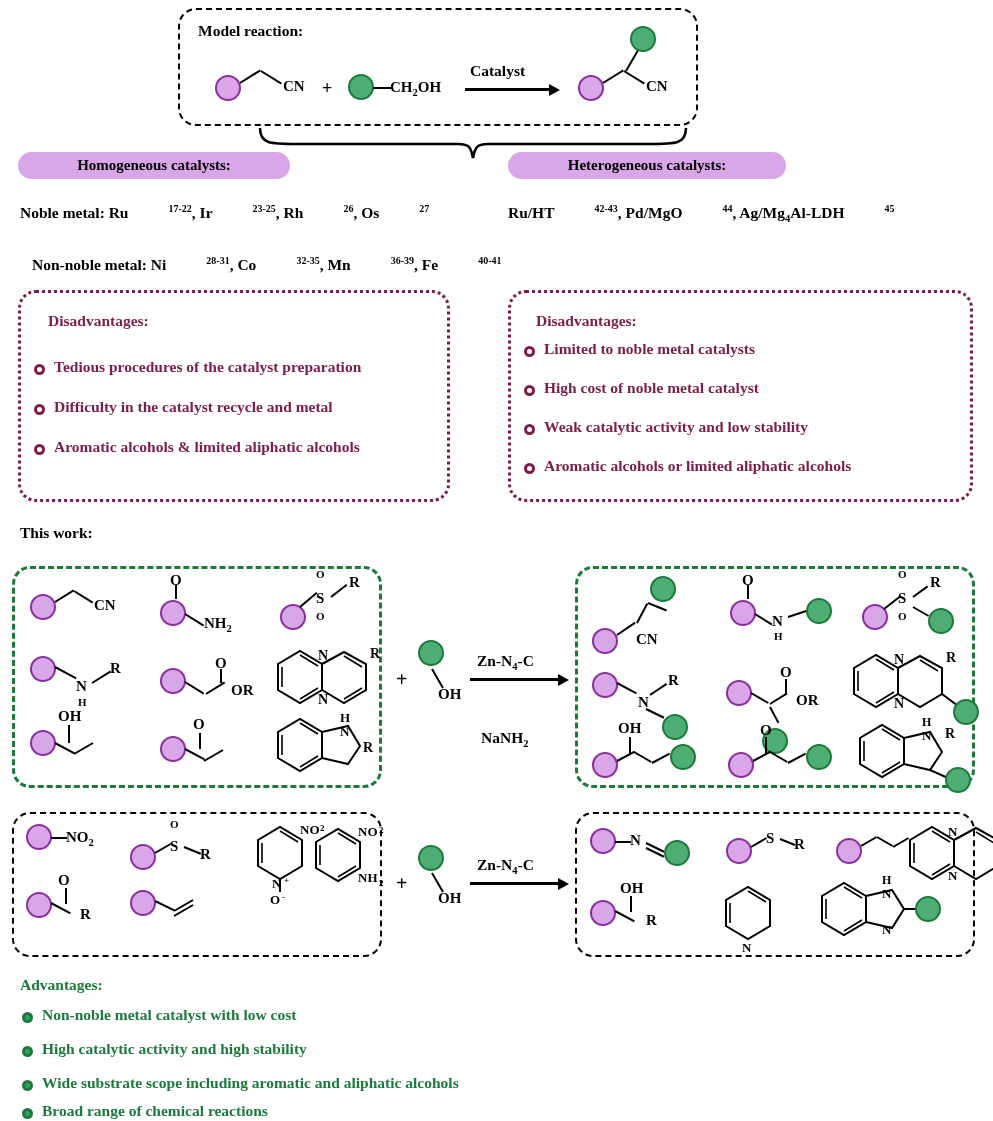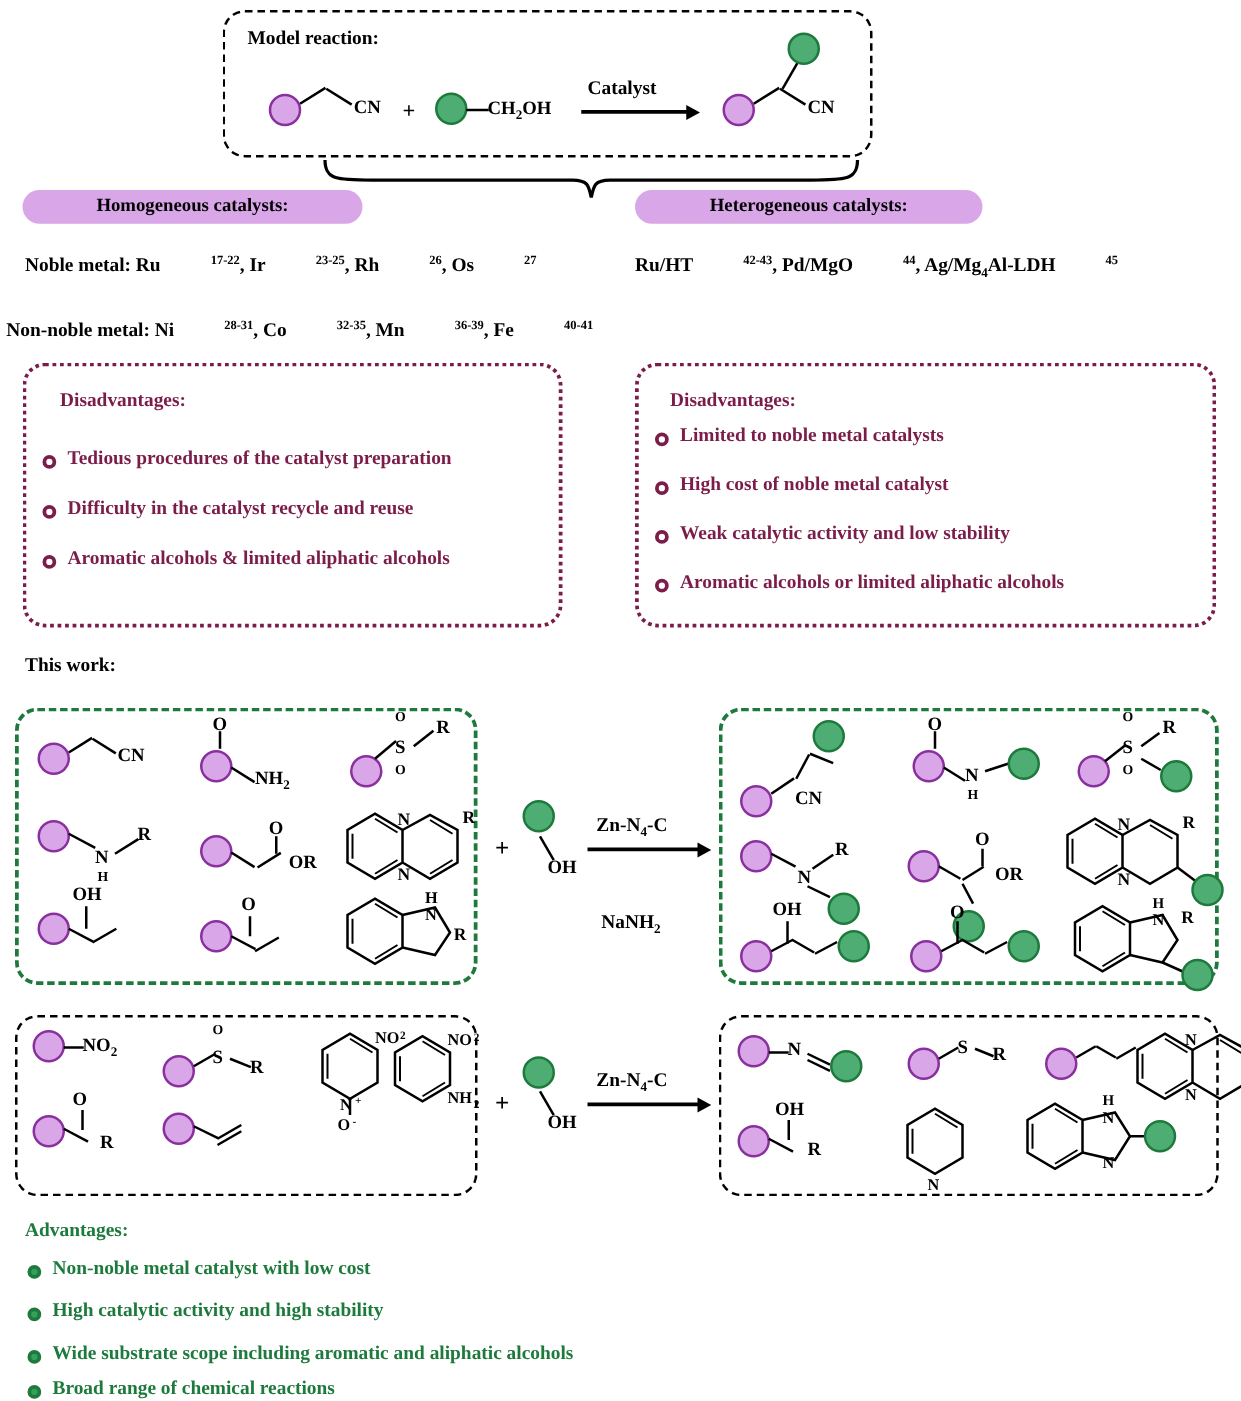--- a/index.html
+++ b/index.html
@@ -85,32 +85,32 @@
 
 <div class="pill" style="left:18px;top:152px;width:272px;height:27px;">Homogeneous catalysts:</div>
 <div class="pill" style="left:508px;top:152px;width:278px;height:27px;">Heterogeneous catalysts:</div>
 
 <div class="t" style="left:20px;top:203px;">
   Noble metal: Ru<span class="sup">17-22</span>, Ir<span class="sup">23-25</span>, Rh<span class="sup">26</span>, Os<span class="sup">27</span>
 </div>
 <div class="t" style="left:508px;top:203px;">
   Ru/HT<span class="sup">42-43</span>, Pd/MgO<span class="sup">44</span>, Ag/Mg<span class="sub">4</span>Al-LDH<span class="sup">45</span>
 </div>
-<div class="t" style="left:5px;top:255px;">
+<div class="t" style="left:32px;top:255px;">
   Non-noble metal: Ni<span class="sup">28-31</span>, Co<span class="sup">32-35</span>, Mn<span class="sup">36-39</span>, Fe<span class="sup">40-41</span>
 </div>
 
 <div class="box-dot-purple" style="left:18px;top:290px;width:432px;height:212px;"></div>
 <div class="box-dot-purple" style="left:508px;top:290px;width:465px;height:212px;"></div>
 
 <div class="t lbl-purple" style="left:48px;top:312px;">Disadvantages:</div>
 <div class="bullet" style="left:34px;top:364px;"></div>
 <div class="t lbl-purple" style="left:54px;top:358px;">Tedious procedures of the catalyst preparation</div>
 <div class="bullet" style="left:34px;top:404px;"></div>
-<div class="t lbl-purple" style="left:54px;top:398px;">Difficulty in the catalyst recycle and reuse</div>
+<div class="t lbl-purple" style="left:54px;top:398px;">Difficulty in the catalyst recycle and metal</div>
 <div class="bullet" style="left:34px;top:444px;"></div>
 <div class="t lbl-purple" style="left:54px;top:438px;">Aromatic alcohols &amp; limited aliphatic alcohols</div>
 
 <div class="t lbl-purple" style="left:536px;top:312px;">Disadvantages:</div>
 <div class="bullet" style="left:524px;top:346px;"></div>
 <div class="t lbl-purple" style="left:544px;top:340px;">Limited to noble metal catalysts</div>
 <div class="bullet" style="left:524px;top:385px;"></div>
 <div class="t lbl-purple" style="left:544px;top:379px;">High cost of noble metal catalyst</div>
 <div class="bullet" style="left:524px;top:424px;"></div>
 <div class="t lbl-purple" style="left:544px;top:418px;">Weak catalytic activity and low stability</div>

